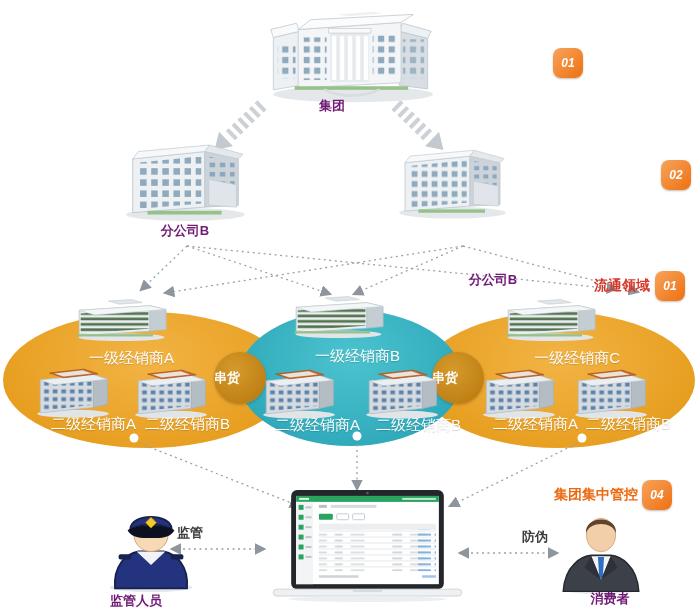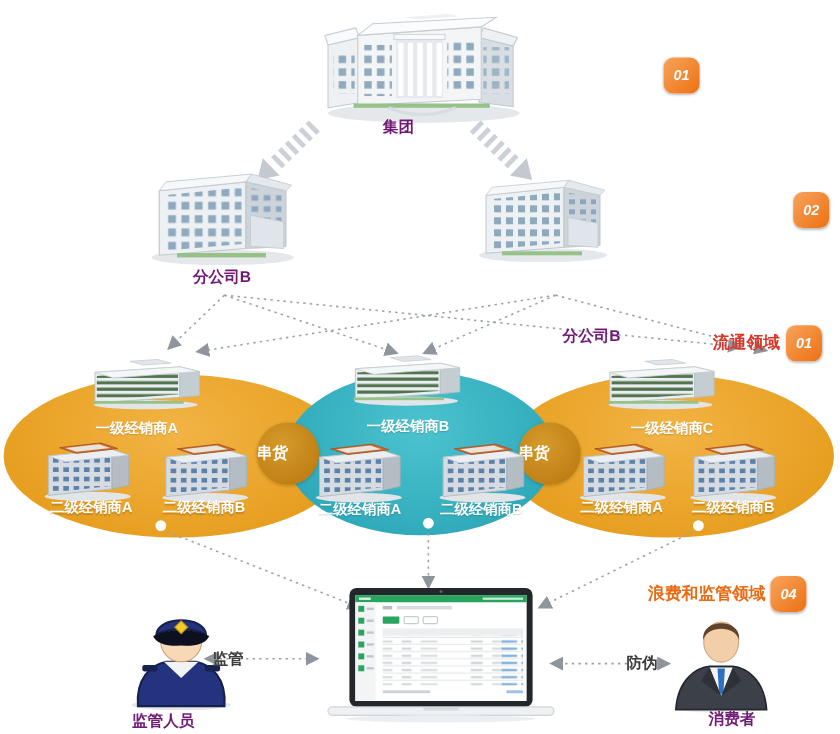--- a/index.html
+++ b/index.html
@@ -18,23 +18,23 @@
   .caption{font-size:13px;font-weight:bold;color:#701a75;text-align:center;white-space:nowrap;}
   
   .zone{border-radius:50%;}
   .zone.orange{background:radial-gradient(ellipse at 50% 35%,#f2b445,#e79e1f 75%);}
   .zone.teal{background:radial-gradient(ellipse at 50% 35%,#4cc3cf,#2fa9ba 75%);}
   .cross-badge{width:52px;height:52px;border-radius:50%;
                background:radial-gradient(circle at 40% 35%,#d69a2c,#bd7d12 80%);
                color:#fff;font-weight:bold;font-size:13px;
                display:flex;align-items:center;justify-content:flex-start;
                box-shadow:0 1px 3px rgba(0,0,0,.2);}
-  .zone-label{color:#fff;font-weight:bold;font-size:12px;text-align:center;
+  .zone-label{color:#fff;font-weight:normal;font-size:15px;text-align:right;
               white-space:nowrap;text-shadow:0 1px 1px rgba(0,0,0,.18);width:120px;}
-  .small-label{font-size:13px;font-weight:bold;color:#3c3c3c;text-align:center;width:60px;margin-top:16px;}
+  .small-label{font-size:13px;font-weight:bold;color:#3c3c3c;text-align:center;width:60px;}
 </style>
 </head>
 <body>
 
 <div class="stage">
 
   <svg width="0" height="0" style="position:absolute" aria-hidden="true">
     <defs>
       <pattern id="patWinA" width="12" height="12" patternUnits="userSpaceOnUse">
         <rect x="2" y="2" width="7" height="7" fill="#8fa9bd"></rect>
@@ -284,21 +284,21 @@
   <div class="abs caption" style="left:145px;top:222px;width:80px;">分公司B</div>
   <div class="abs caption" style="left:453px;top:223px;width:80px;margin-top:48px;">分公司B</div>
 
   <div class="abs sec-badge" style="left:553px;top:48px;">01</div>
 
   <div class="abs sec-badge" style="left:661px;top:160px;">02</div>
 
   <div class="abs sec-label c-red" style="left:560px;top:277px;width:90px;">流通领域</div>
   <div class="abs sec-badge" style="left:655px;top:271px;">01</div>
 
-  <div class="abs sec-label c-orange2" style="left:538px;top:486px;width:100px;">浪费和监管领域</div>
+  <div class="abs sec-label c-orange2" style="left:538px;top:486px;width:100px;">集团集中管控</div>
   <div class="abs sec-badge" style="left:642px;top:480px;">04</div>
 
   <div class="abs zone-label" style="left:54px;top:349px;">一级经销商A</div>
   <div class="abs zone-label" style="left:16px;top:415px;">二级经销商A</div>
   <div class="abs zone-label" style="left:110px;top:415px;">二级经销商B</div>
 
   <div class="abs zone-label" style="left:280px;top:347px;">一级经销商B</div>
   <div class="abs zone-label" style="left:240px;top:416px;">二级经销商A</div>
   <div class="abs zone-label" style="left:341px;top:416px;">二级经销商B</div>
 

